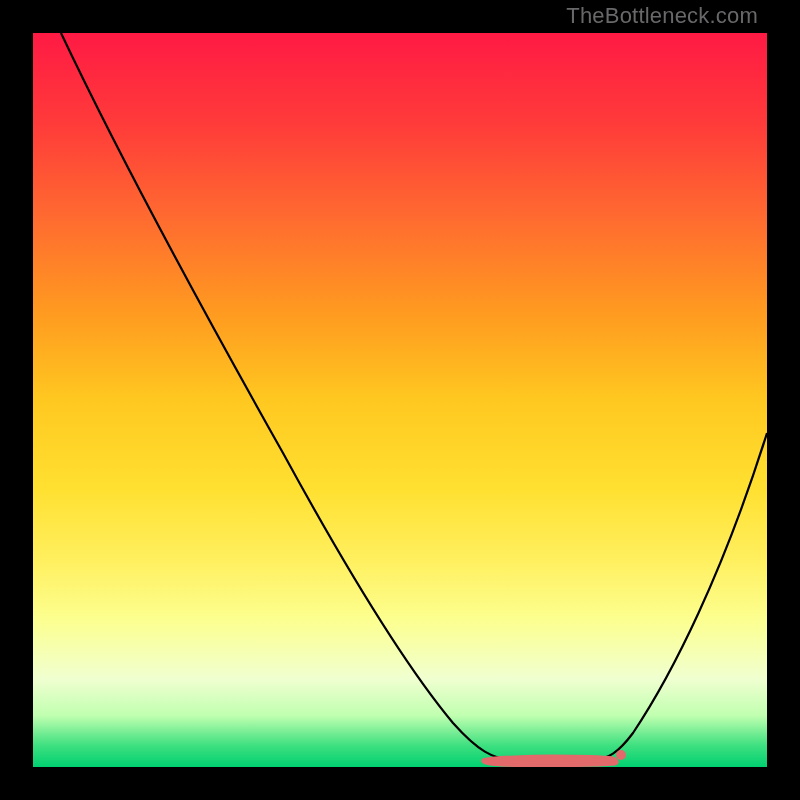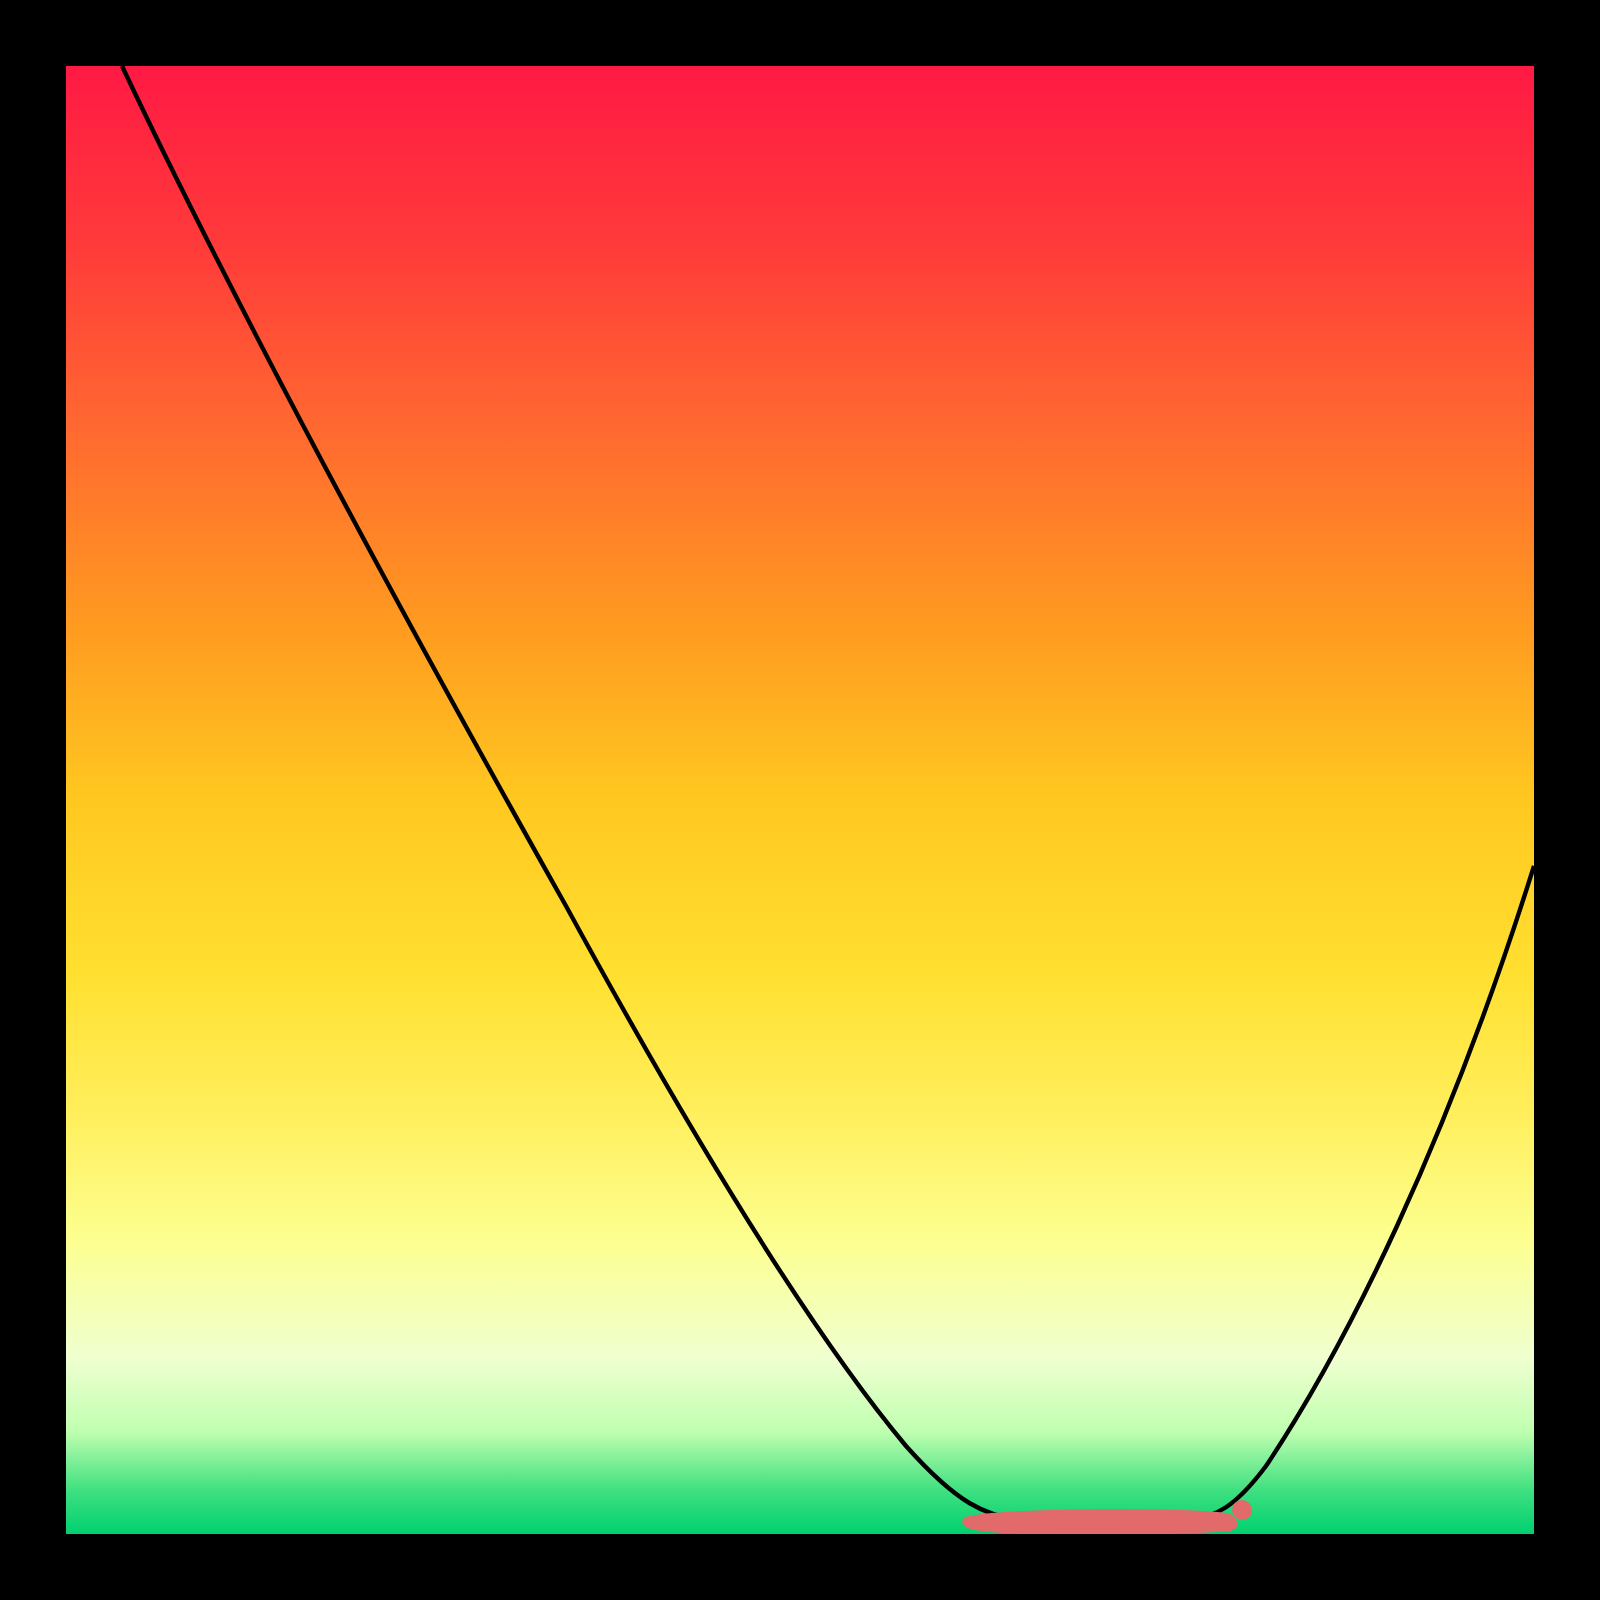--- a/index.html
+++ b/index.html
@@ -49,20 +49,21 @@
     color: #68686a;
     font-weight: 400;
     letter-spacing: 0.2px;
   }
 </style>
 </head>
 <body>
 
 <div class="outer">
 
+  <div class="watermark">TheBottleneck.com</div>
 
   <div class="plot">
     <div class="gradient"></div>
 
     <svg class="svg-layer" viewBox="0 0 734 734" preserveAspectRatio="none">
 
       <path d="M 28 0
                C 80 110, 160 260, 250 420
                C 310 530, 370 630, 420 690
                C 445 718, 460 726, 480 727

